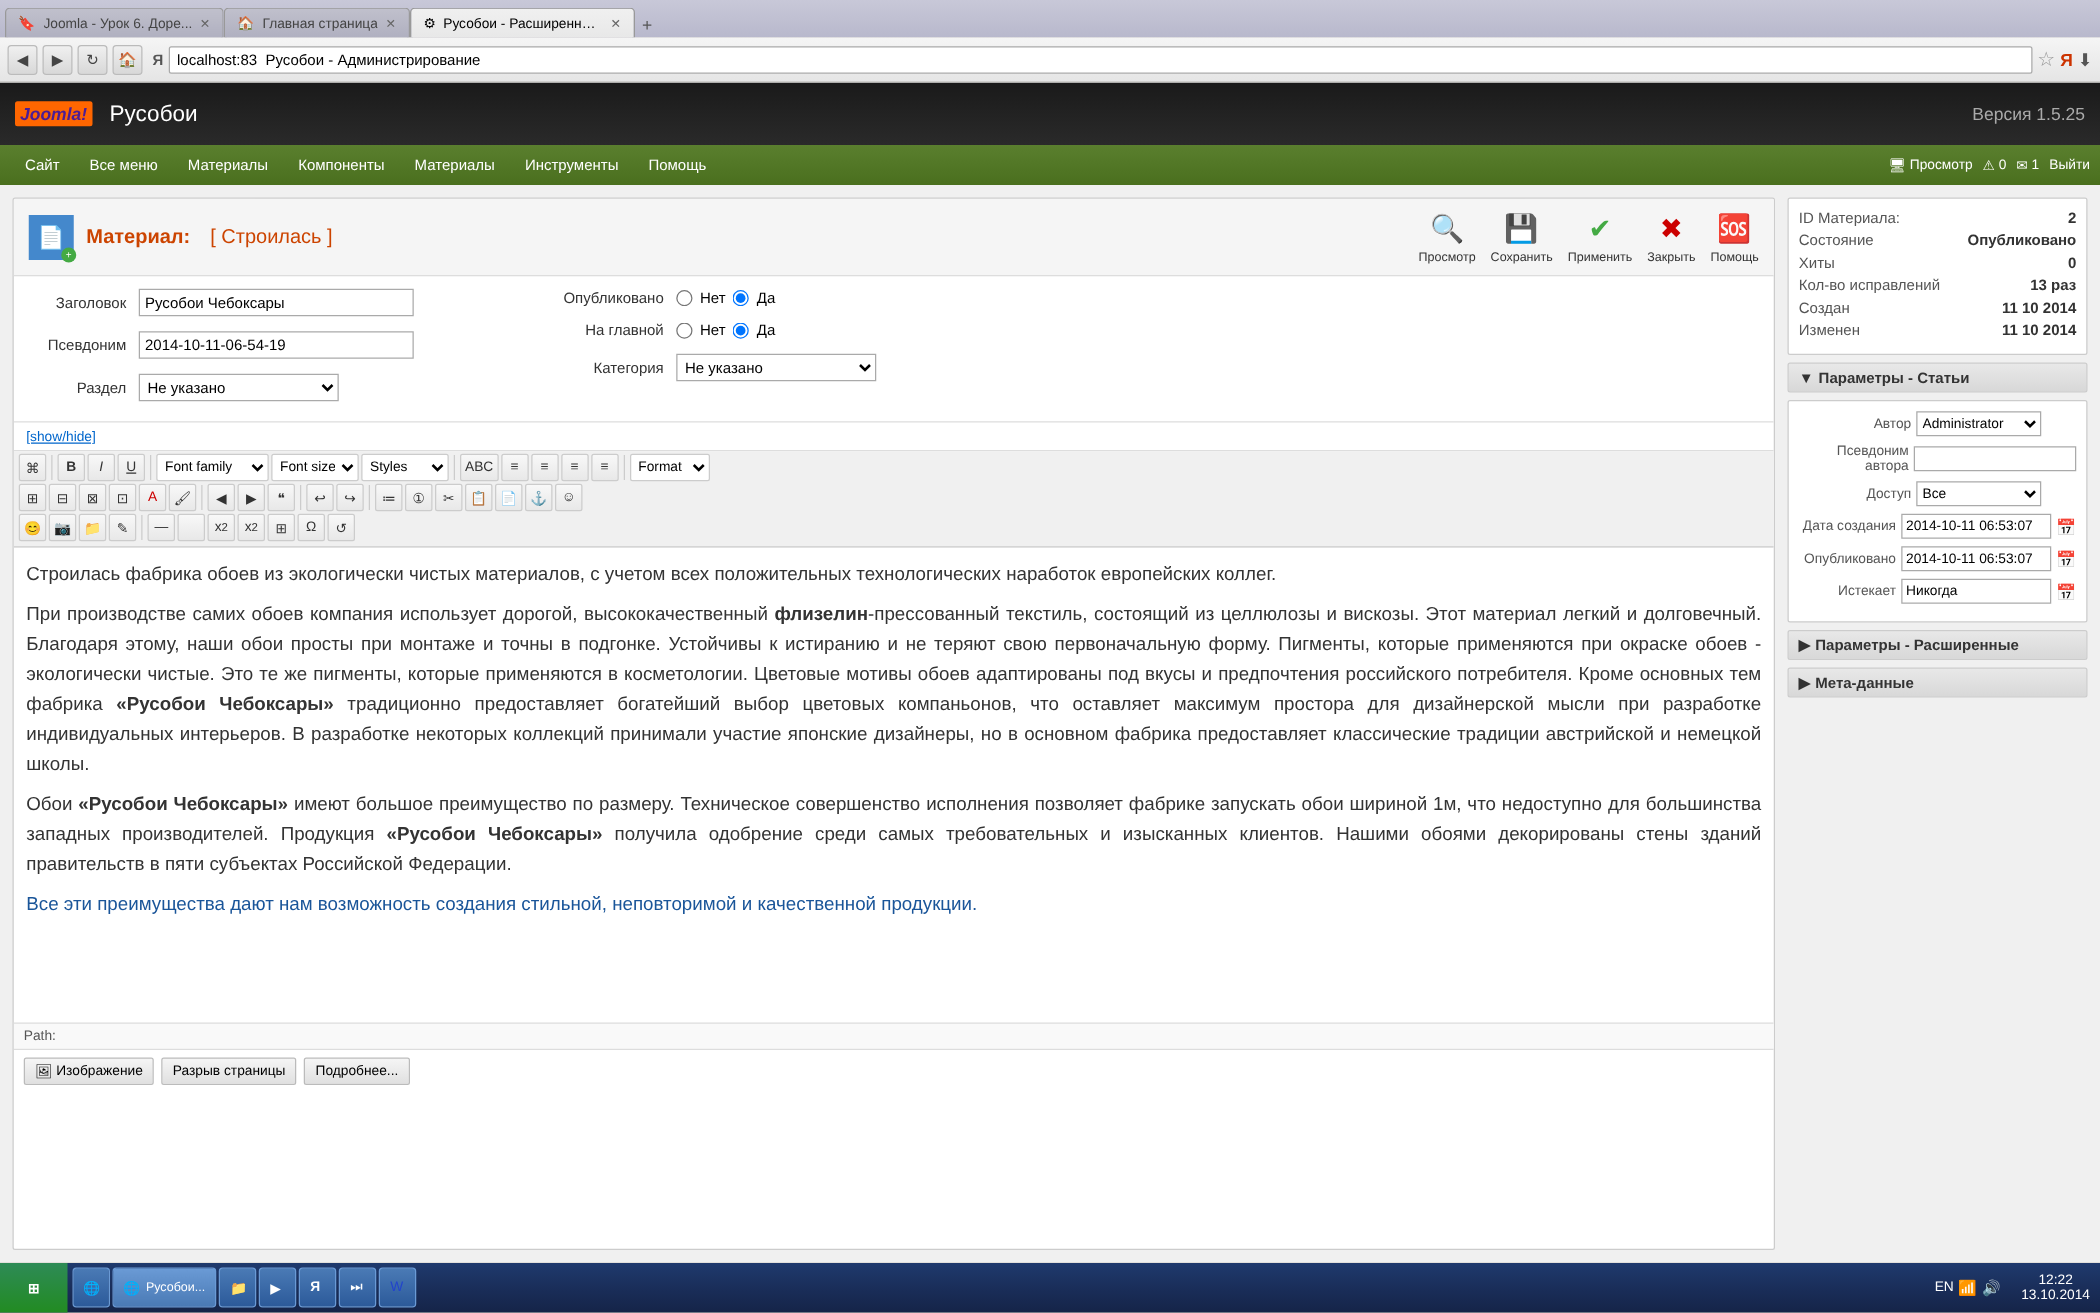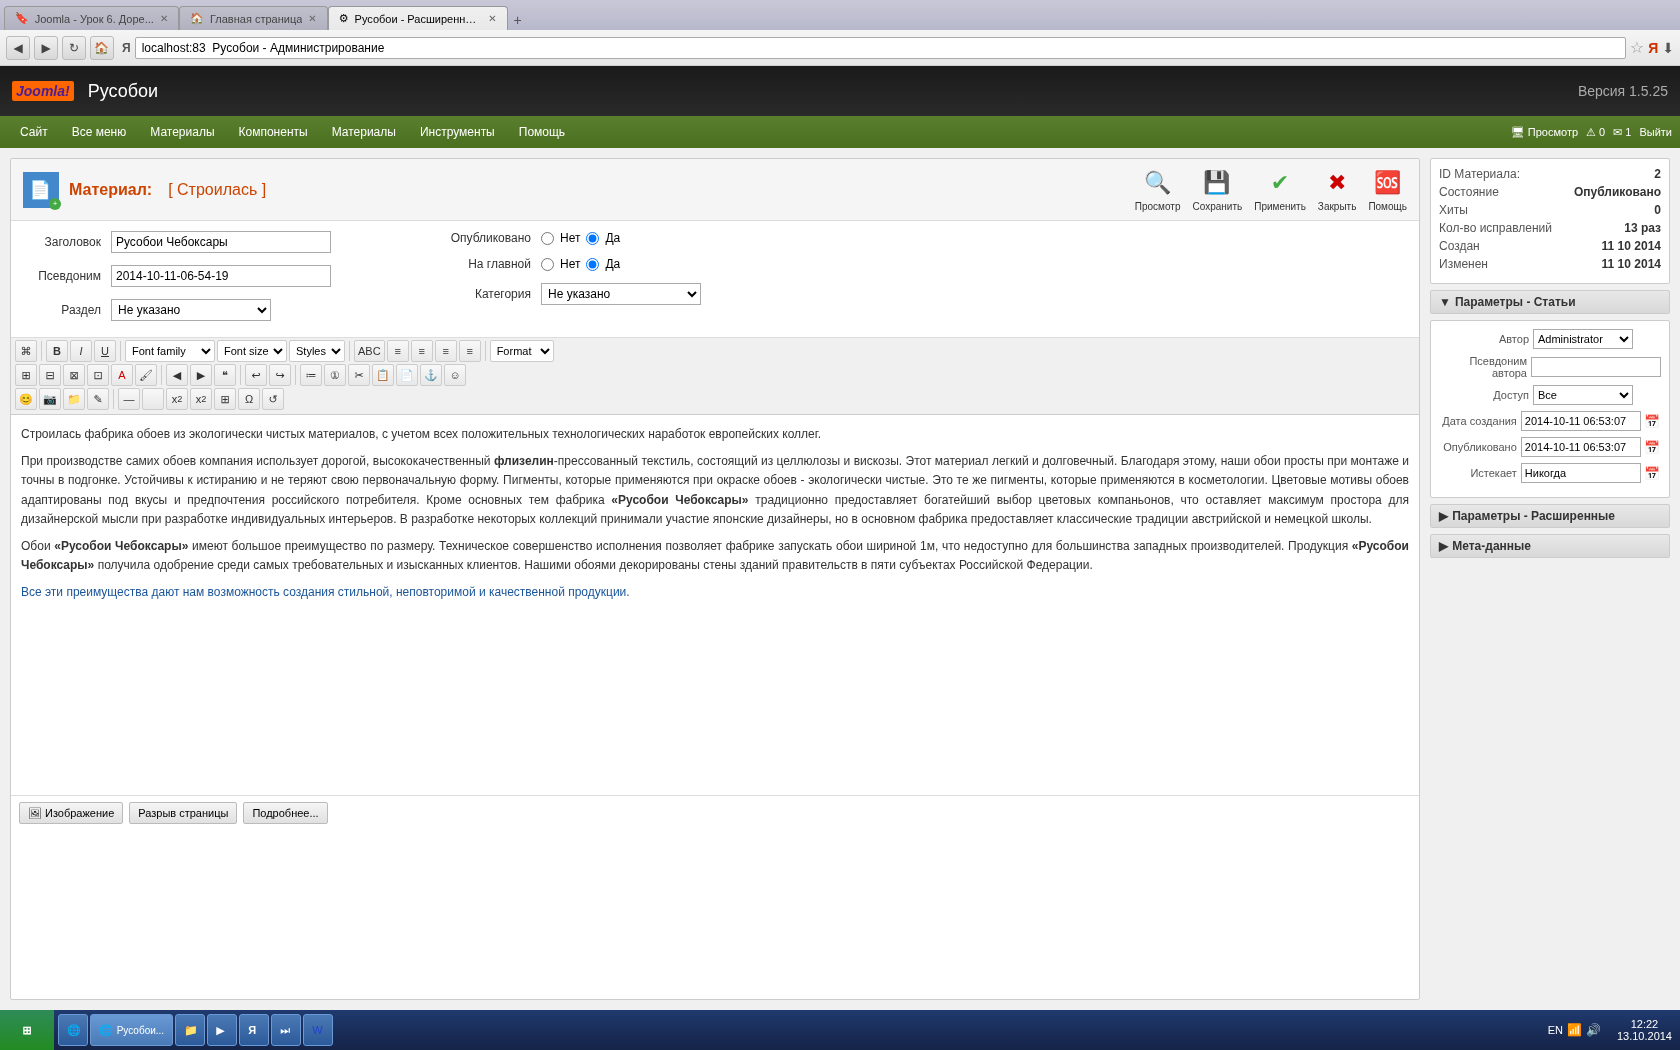--- a/index.html
+++ b/index.html
@@ -66,21 +66,21 @@
     .editor-toolbar { background: #f0f0f0; border-bottom: 1px solid #ccc; padding: 2px 4px; }
     .toolbar-row { display: flex; align-items: center; gap: 2px; margin-bottom: 2px; flex-wrap: wrap; }
     .tb-btn { height: 22px; min-width: 22px; padding: 0 3px; border: 1px solid #ccc; background: linear-gradient(to bottom, #f8f8f8, #e8e8e8); cursor: pointer; font-size: 11px; display: flex; align-items: center; justify-content: center; border-radius: 2px; color: #333; }
     .tb-separator { width: 1px; height: 20px; background: #ccc; margin: 0 2px; }
     .tb-select { height: 22px; border: 1px solid #ccc; font-size: 11px; background: white; padding: 0 2px; border-radius: 2px; }
     .tb-bold { font-weight: bold; }
     .tb-italic { font-style: italic; }
     .tb-underline { text-decoration: underline; }
 
     
-    .editor-content { padding: 10px; font-size: 12px; line-height: 1.6; color: #333; overflow-y: auto; height: 380px; }
+    .editor-content { padding: 10px; font-size: 15px; line-height: 1.6; color: #333; overflow-y: auto; height: 380px; }
     .editor-content p { margin-bottom: 8px; text-align: justify; }
 
     .editor-footer { border-top: 1px solid #ddd; padding: 4px 8px; display: flex; align-items: center; gap: 8px; background: #f9f9f9; }
     .path-label { font-size: 11px; color: #555; }
     .editor-bottom-bar { padding: 6px 8px; border-top: 1px solid #ddd; display: flex; align-items: center; gap: 6px; }
     .bottom-btn { height: 22px; padding: 0 8px; border: 1px solid #bbb; background: linear-gradient(to bottom, #f5f5f5, #e0e0e0); font-size: 11px; cursor: pointer; border-radius: 2px; display: flex; align-items: center; gap: 3px; }
 
     
     .right-panel { width: 240px; display: flex; flex-direction: column; gap: 6px; }
     .info-box { background: white; border: 1px solid #ccc; border-radius: 2px; padding: 8px; }
@@ -244,20 +244,23 @@
               <div class="form-row">
                 <span class="form-label" style="width:100px; text-align:right;">Категория</span>
                 <select class="form-select category-select">
                   <option>Не указано</option>
                 </select>
               </div>
             </div>
           </div>
         </div>
 
+        <div class="show-hide-bar">
+          <span class="show-hide-link">[show/hide]</span>
+        </div>
 
         <div class="editor-toolbar">
           <div class="toolbar-row">
             <button class="tb-btn" title="Source">⌘</button>
             <div class="tb-separator"></div>
             <button class="tb-btn">
                 <span class="tb-bold">B</span>
               </button>
             <button class="tb-btn">
                 <span class="tb-italic">I</span>
@@ -265,21 +268,21 @@
             <button class="tb-btn">
                 <span class="tb-underline">U</span>
               </button>
             <div class="tb-separator"></div>
             <select class="tb-select" style="width:90px;">
               <option>Font family</option>
             </select>
             <select class="tb-select" style="width:70px;">
               <option>Font size</option>
             </select>
-            <select class="tb-select" style="width:56px;">
+            <select class="tb-select" style="width:70px;">
               <option>Styles</option>
             </select>
             <div class="tb-separator"></div>
             <button class="tb-btn">ABC</button>
             <button class="tb-btn">≡</button>
             <button class="tb-btn">≡</button>
             <button class="tb-btn">≡</button>
             <button class="tb-btn">≡</button>
             <div class="tb-separator"></div>
             <select class="tb-select" style="width:64px;">
@@ -329,20 +332,23 @@
           <p>Строилась фабрика обоев из экологически чистых материалов, с учетом всех положительных технологических наработок европейских коллег.</p>
           <p>
             При производстве самих обоев компания использует дорогой, высококачественный <strong>флизелин</strong>-прессованный текстиль, состоящий из целлюлозы и вискозы. Этот материал легкий и долговечный. Благодаря этому, наши обои просты при монтаже и точны в подгонке. Устойчивы к истиранию и не теряют свою первоначальную форму. Пигменты, которые применяются при окраске обоев - экологически чистые. Это те же пигменты, которые применяются в косметологии. Цветовые мотивы обоев адаптированы под вкусы и предпочтения российского потребителя. Кроме основных тем фабрика <strong>«Русобои Чебоксары»</strong> традиционно предоставляет богатейший выбор цветовых компаньонов, что оставляет максимум простора для дизайнерской мысли при разработке индивидуальных интерьеров. В разработке некоторых коллекций принимали участие японские дизайнеры, но в основном фабрика предоставляет классические традиции австрийской и немецкой школы.
           </p>
           <p>
             Обои <strong>«Русобои Чебоксары»</strong> имеют большое преимущество по размеру. Техническое совершенство исполнения позволяет фабрике запускать обои шириной 1м, что недоступно для большинства западных производителей. Продукция <strong>«Русобои Чебоксары»</strong> получила одобрение среди самых требовательных и изысканных клиентов. Нашими обоями декорированы стены зданий правительств в пяти субъектах Российской Федерации.
           </p>
           <p style="color:#1a5599;">Все эти преимущества дают нам возможность создания стильной, неповторимой и качественной продукции.</p>
         </div>
 
+        <div class="editor-footer">
+          <span class="path-label">Path:</span>
+        </div>
 
         <div class="editor-bottom-bar">
           <button class="bottom-btn">
             <span>🖼</span>
             <span>Изображение</span>
           </button>
           <button class="bottom-btn">
             <span>Разрыв страницы</span>
           </button>
           <button class="bottom-btn">

